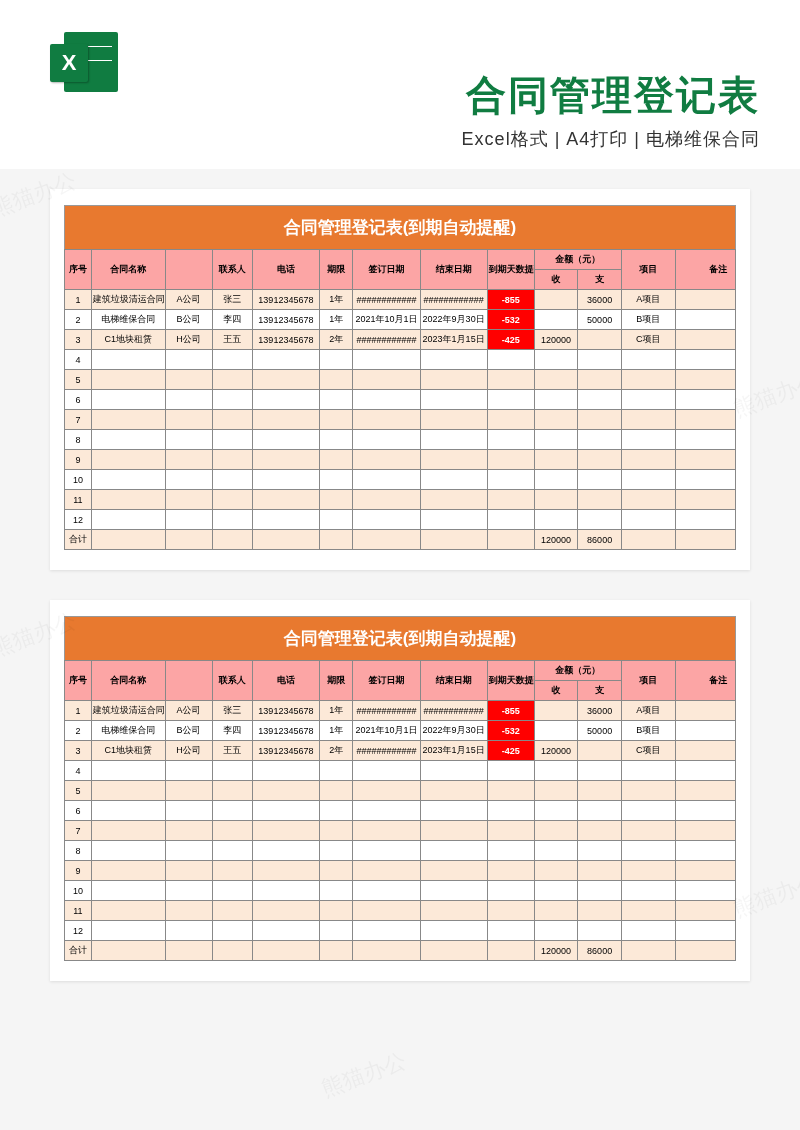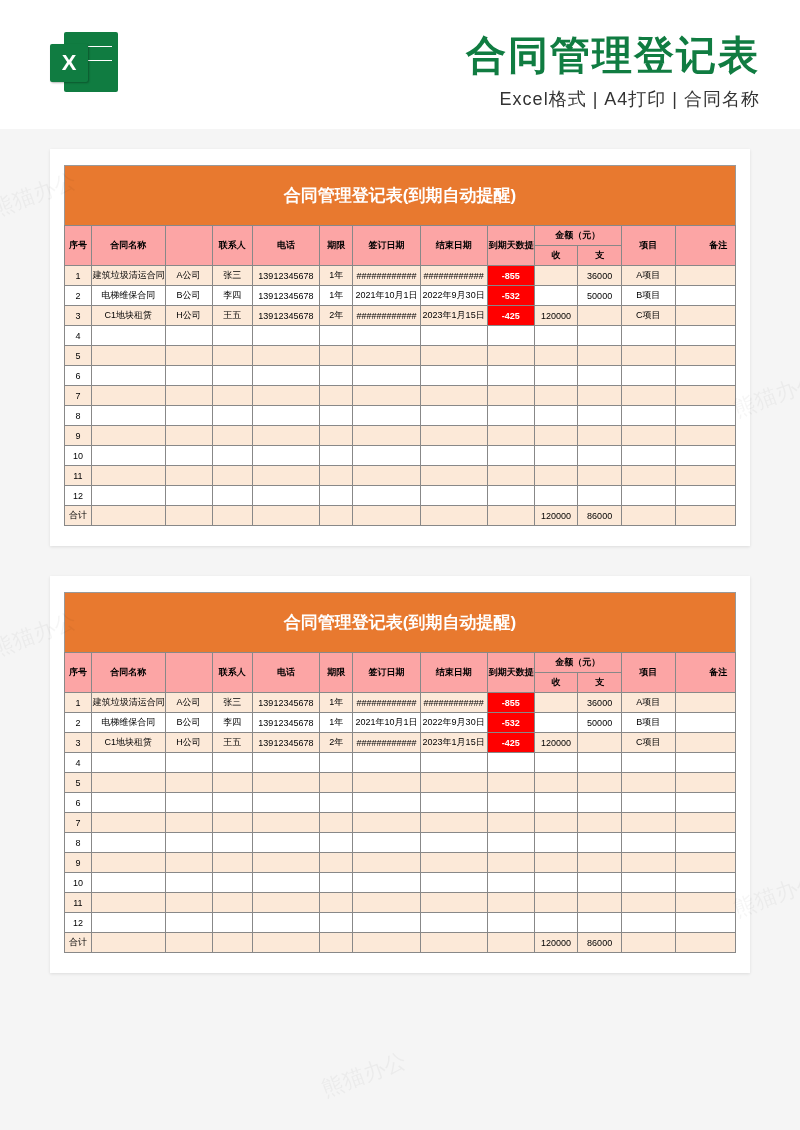--- a/index.html
+++ b/index.html
@@ -5,25 +5,25 @@
 * { margin: 0; padding: 0; box-sizing: border-box; }
 body { width: 800px; height: 1130px; background: #f5f5f5; font-family: "Microsoft YaHei", sans-serif; position: relative; }
 .header { display: flex; align-items: flex-start; padding: 28px 40px 18px 50px; background: #fff; }
 .icon-wrap { width: 68px; height: 68px; position: relative; margin-right: 14px; }
 .icon-back { position: absolute; width: 54px; height: 60px; background: #107c41; left: 14px; top: 4px; border-radius: 2px; }
 .icon-back::before, .icon-back::after { content: ''; position: absolute; background: #fff; height: 1px; left: 6px; right: 6px; }
 .icon-back::before { top: 14px; }
 .icon-back::after { top: 28px; }
 .icon-front { position: absolute; width: 38px; height: 38px; background: #107c41; left: 0; top: 16px; border-radius: 2px; display: flex; align-items: center; justify-content: center; color: #fff; font-weight: bold; font-size: 22px; box-shadow: 1px 1px 2px rgba(0,0,0,0.3); }
 .header-text { flex: 1; text-align: right; }
-.main-title { font-size: 40px; font-weight: bold; color: #107c41; letter-spacing: 2px; }
+.main-title { font-size: 40px; font-weight: bold; color: #107c41; letter-spacing: 2px; margin-top: 40px; }
 .subtitle { font-size: 18px; color: #333; margin-top: 4px; letter-spacing: 1px; }
 .pages { padding: 20px 50px; }
 .page { background: #fff; padding: 16px 14px 20px 14px; margin-bottom: 30px; box-shadow: 0 1px 3px rgba(0,0,0,0.1); }
-.table-title { background: #e8792f; color: #fff; text-align: center; padding: 18px 0; font-size: 17px; font-weight: bold; border: 1px solid #999; border-bottom: none; }
+.table-title { background: #e8792f; color: #fff; text-align: center; padding: 10px 0; font-size: 17px; font-weight: bold; border: 1px solid #999; border-bottom: none; }
 table { width: 100%; border-collapse: collapse; table-layout: fixed; }
 th, td { border: 1px solid #888; font-size: 9px; text-align: center; padding: 3px 1px; height: 20px; overflow: hidden; white-space: nowrap; }
 th { background: #fca5a5; font-weight: bold; }
 td { background: #fce9d8; }
 tr:nth-child(even) td { background: #fff; }
 .alert-cell { background: #ff0000 !important; color: #fff; font-weight: bold; }
 .watermark { position: absolute; color: rgba(0,0,0,0.04); font-size: 22px; pointer-events: none; transform: rotate(-20deg); }
 .wm1 { top: 180px; left: -10px; }
 .wm2 { top: 380px; right: -20px; }
 .wm3 { top: 620px; left: -10px; }
@@ -46,21 +46,21 @@
 </head>
 <body>
 
 <div class="header">
   <div class="icon-wrap">
     <div class="icon-back"></div>
     <div class="icon-front">X</div>
   </div>
   <div class="header-text">
     <div class="main-title">合同管理登记表</div>
-    <div class="subtitle">Excel格式 | A4打印 | 合同名称</div>
+    <div class="subtitle">Excel格式 | A4打印 | 电梯维保合同</div>
   </div>
 </div>
 
 <div class="pages">
   <div class="page">
       <div class="table-title">合同管理登记表(到期自动提醒)</div>
       <table>
         <tbody>
           <tr>
     <th rowspan="2" class="col-seq">序号</th>

